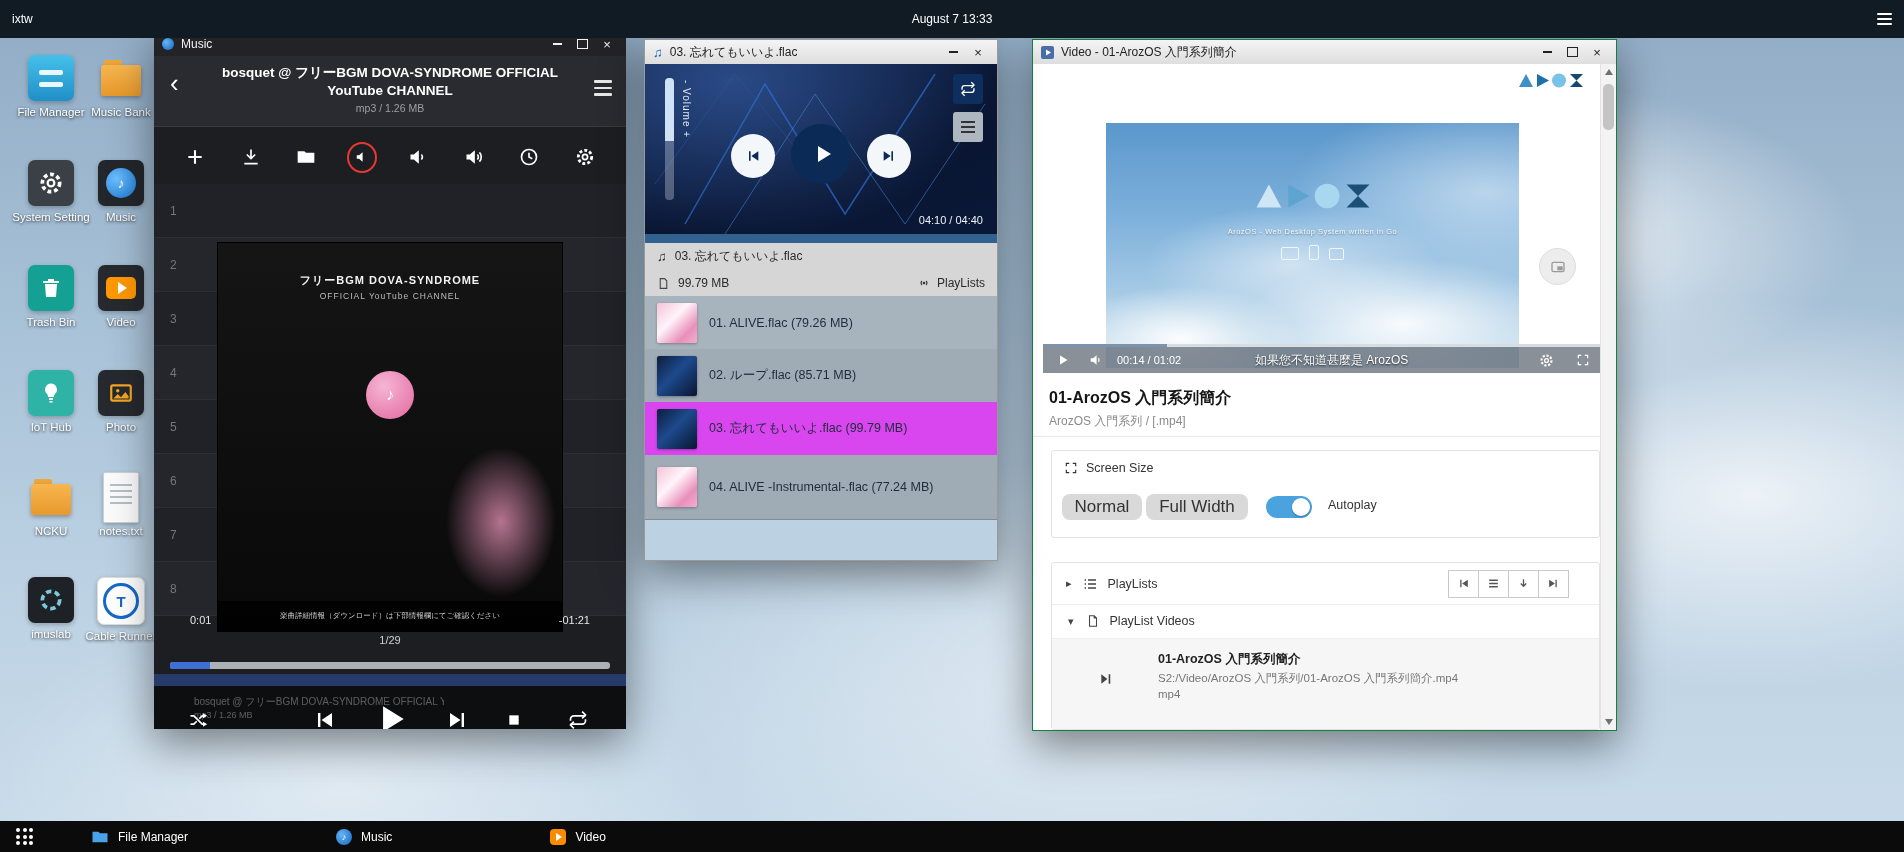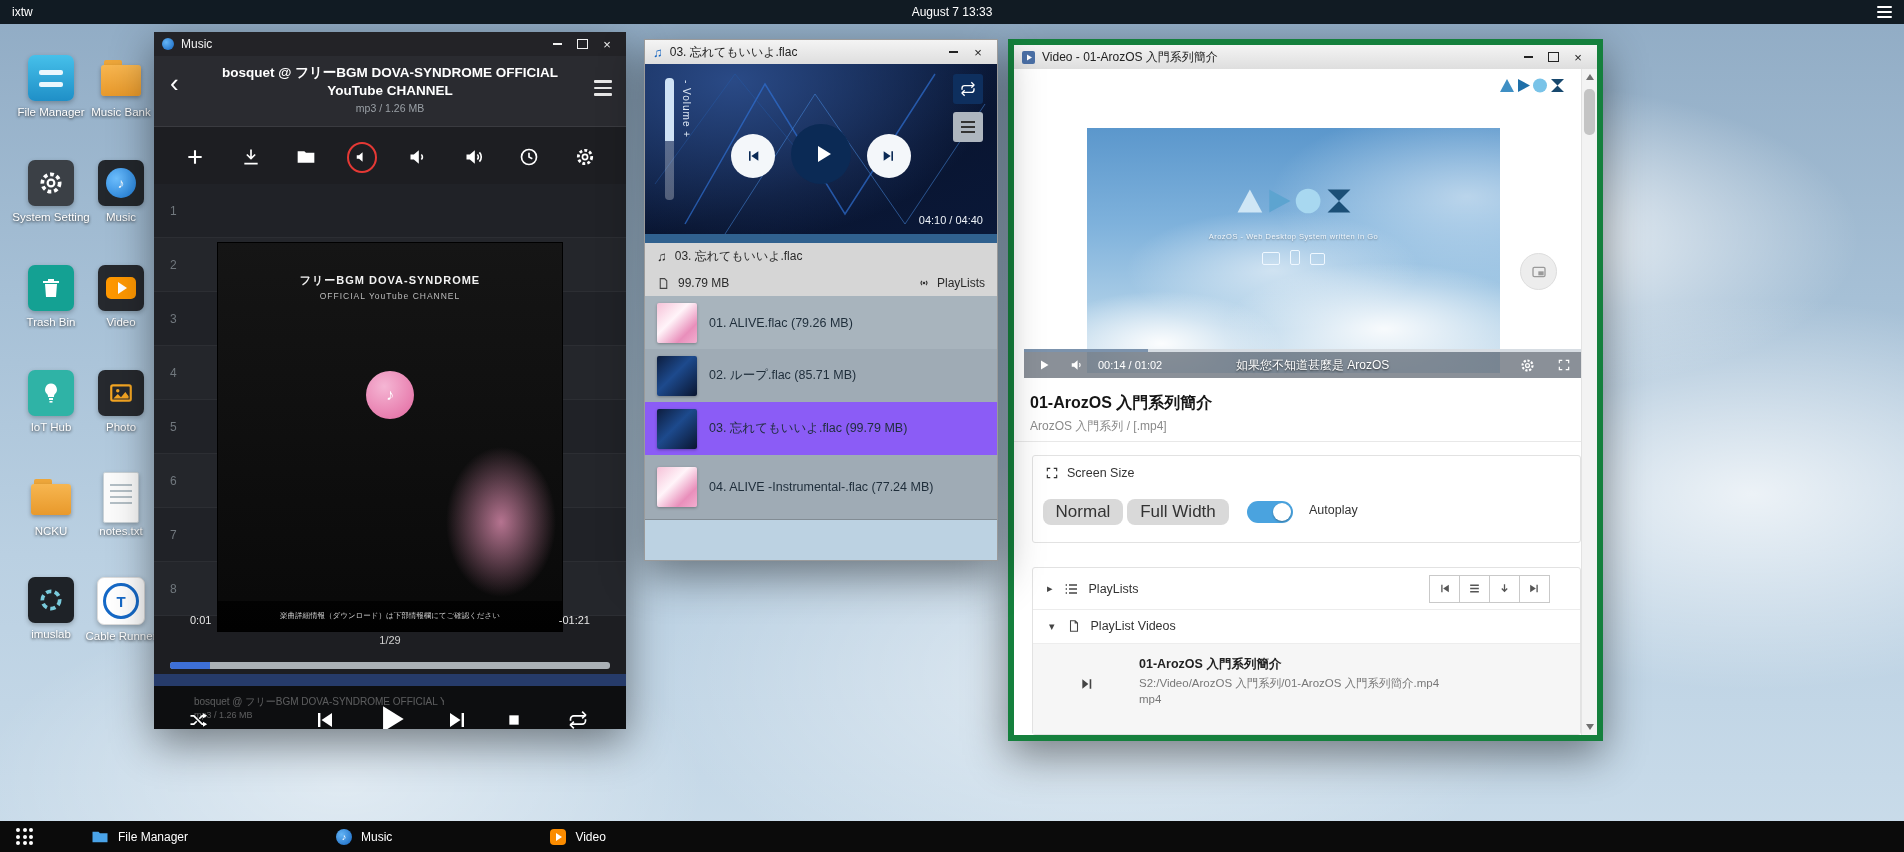--- a/index.html
+++ b/index.html
@@ -9,21 +9,21 @@
     background:
       radial-gradient(480px 220px at 80% 28%, rgba(255,255,255,.85), rgba(255,255,255,0) 70%),
       radial-gradient(560px 280px at 92% 58%, rgba(255,255,255,.75), rgba(255,255,255,0) 70%),
       radial-gradient(640px 320px at 58% 80%, rgba(255,255,255,.5), rgba(255,255,255,0) 70%),
       radial-gradient(520px 260px at 18% 92%, rgba(255,255,255,.45), rgba(255,255,255,0) 70%),
       linear-gradient(180deg,#90abc4 0%,#a6c0d6 35%,#bad0e2 65%,#cadcea 100%);
   }
   svg{display:block}
 
   
-  .topbar{position:absolute;top:0;left:0;right:0;height:24px;background:#111b23;color:#fff;
+  .topbar{position:absolute;top:0;left:0;right:0;height:38px;background:#111b23;color:#fff;
     font-size:12px;display:flex;align-items:center;padding:0 12px;z-index:60}
   .topbar .clock{position:absolute;left:50%;transform:translateX(-50%);font-size:12px}
   .burger{display:inline-flex;flex-direction:column;gap:3px;margin-left:auto}
   .burger i{width:15px;height:2px;background:#fff;border-radius:1px}
 
   
   .dicon{position:absolute;width:86px;text-align:center;cursor:pointer;z-index:2}
   .dicon .glyph{width:46px;height:46px;margin:0 auto 5px;border-radius:7px;position:relative;
     display:flex;align-items:center;justify-content:center;box-shadow:0 2px 5px rgba(0,0,0,.25)}
   .dicon .lbl{font-size:11.5px;color:#fff;text-shadow:0 1px 3px rgba(0,0,0,.85);line-height:1.2;width:78px;margin:0 auto}
@@ -505,32 +505,32 @@
     </div>
 
     <div class="fw-row" style="top:232px;height:53px;background:#a8b4bd">
       <span class="thumb th-pink"></span>
       <span>01. ALIVE.flac (79.26 MB)</span>
     </div>
     <div class="fw-row" style="top:285px;height:53px;background:#9fabb5">
       <span class="thumb th-blue"></span>
       <span>02. ループ.flac (85.71 MB)</span>
     </div>
-    <div class="fw-row" style="top:338px;height:53px;background:#8b5cf6">
+    <div class="fw-row" style="top:338px;height:53px;background:#d946ef">
       <span class="thumb th-blue"></span>
       <span>03. 忘れてもいいよ.flac (99.79 MB)</span>
     </div>
     <div class="fw-row" style="top:391px;height:64px;background:#9fabb5">
       <span class="thumb th-pink"></span>
       <span style="max-width:230px">04. ALIVE -Instrumental-.flac (77.24 MB)</span>
     </div>
   </div>
 </div>
 
-<div class="win" style="left:1008px;top:39px;width:583px;height:690px;z-index:15;border:6px solid #15803d;background:#14b8a6">
+<div class="win" style="left:1032px;top:39px;width:583px;height:690px;z-index:15;border:1px solid #15803d;background:#14b8a6">
   <div class="tb tb-light">
     <svg width="13" height="13">
         <rect width="13" height="13" rx="2" fill="#4a6fa5"></rect>
         <path d="M5 3.5v6l5-3z" fill="#fff"></path>
       </svg>
     <span class="ttl">Video - 01-ArozOS 入門系列簡介</span>
     <span class="btns">
       <span class="wbtn">
           <i class="minbar"></i>
         </span>

